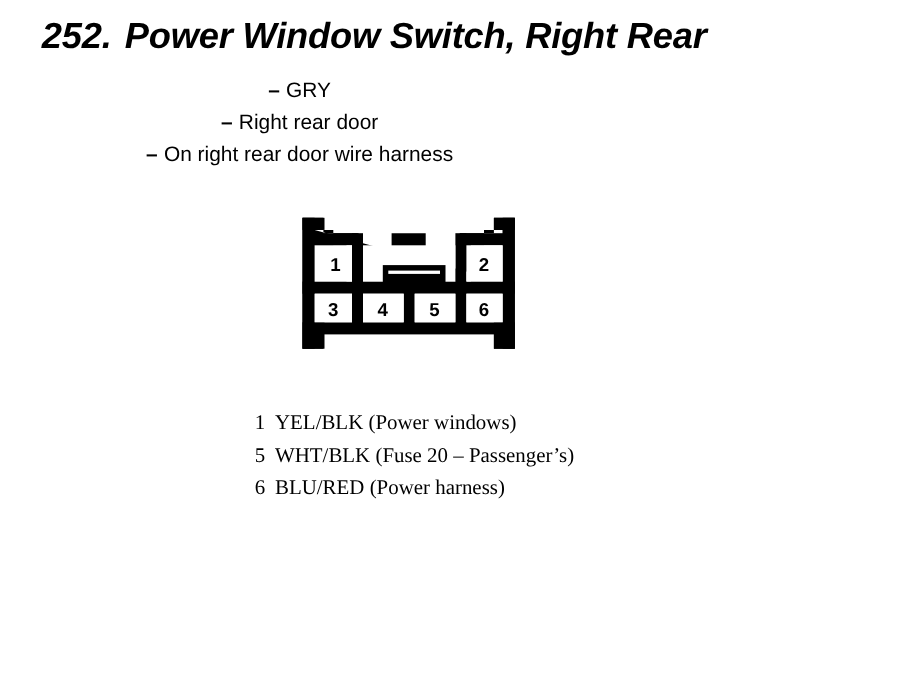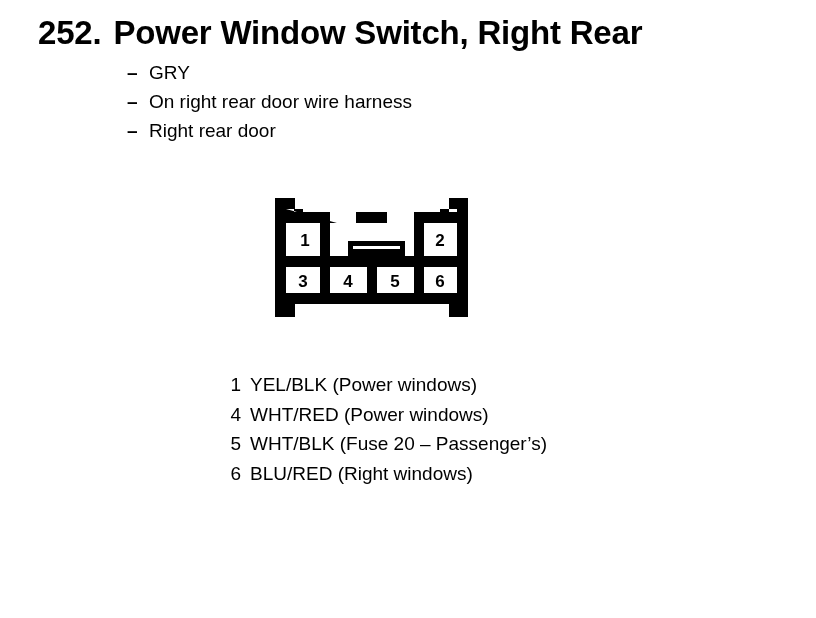--- a/index.html
+++ b/index.html
@@ -19,30 +19,32 @@
 
   
   .title {
     position: absolute;
     left: 38px;
     top: 14px;
     font-size: 33px;
     font-weight: bold;
     letter-spacing: -0.2px;
     white-space: nowrap;
+    font-style: italic;
   }
   .title .num { margin-right: 12px; }
 
   
   .attr-list {
     position: absolute;
     left: 127px;
-    top: 58px;
+    top: 68px;
     font-size: 19px;
     line-height: 29px;
+    text-align: center;
   }
   .attr-row {
     white-space: nowrap;
     display: block;
   }
   .attr-dash {
     display: inline-block;
     width: 22px;
     font-weight: bold;
   }
@@ -60,20 +62,21 @@
     fill: #000000;
   }
 
   
   .legend {
     position: absolute;
     left: 219px;
     top: 370px;
     font-size: 19px;
     line-height: 29.5px;
+    font-family: Liberation Serif, serif;
   }
   .legend-row {
     white-space: nowrap;
     display: block;
   }
   .legend-idx {
     display: inline-block;
     width: 22px;
     text-align: right;
     margin-right: 9px;
@@ -84,24 +87,24 @@
 
 <div class="title">
   <span class="num">252.</span><span>Power Window Switch, Right Rear</span>
 </div>
 
 <div class="attr-list">
   <span class="attr-row">
     <span class="attr-dash">–</span><span>GRY</span>
   </span>
   <span class="attr-row">
+    <span class="attr-dash">–</span><span>Right rear door</span>
+  </span>
+  <span class="attr-row">
     <span class="attr-dash">–</span><span>On right rear door wire harness</span>
-  </span>
-  <span class="attr-row">
-    <span class="attr-dash">–</span><span>Right rear door</span>
   </span>
 </div>
 
 <div class="connector">
   <svg width="220" height="145" viewBox="0 0 220 145">
     <g>
 
       <path d="
         M 7 8
         L 26 8
@@ -190,21 +193,18 @@
     <text class="pin-num" x="127" y="97" text-anchor="middle">5</text>
     <text class="pin-num" x="172" y="97" text-anchor="middle">6</text>
   </svg>
 </div>
 
 <div class="legend">
   <span class="legend-row">
     <span class="legend-idx">1</span><span>YEL/BLK (Power windows)</span>
   </span>
   <span class="legend-row">
-    <span class="legend-idx">4</span><span>WHT/RED (Power windows)</span>
+    <span class="legend-idx">5</span><span>WHT/BLK (Fuse 20 – Passenger’s)</span>
   </span>
   <span class="legend-row">
-    <span class="legend-idx">5</span><span>WHT/BLK (Fuse 20 – Passenger’s)</span>
-  </span>
-  <span class="legend-row">
-    <span class="legend-idx">6</span><span>BLU/RED (Right windows)</span>
+    <span class="legend-idx">6</span><span>BLU/RED (Power harness)</span>
   </span>
 </div>
 
 </body></html>

